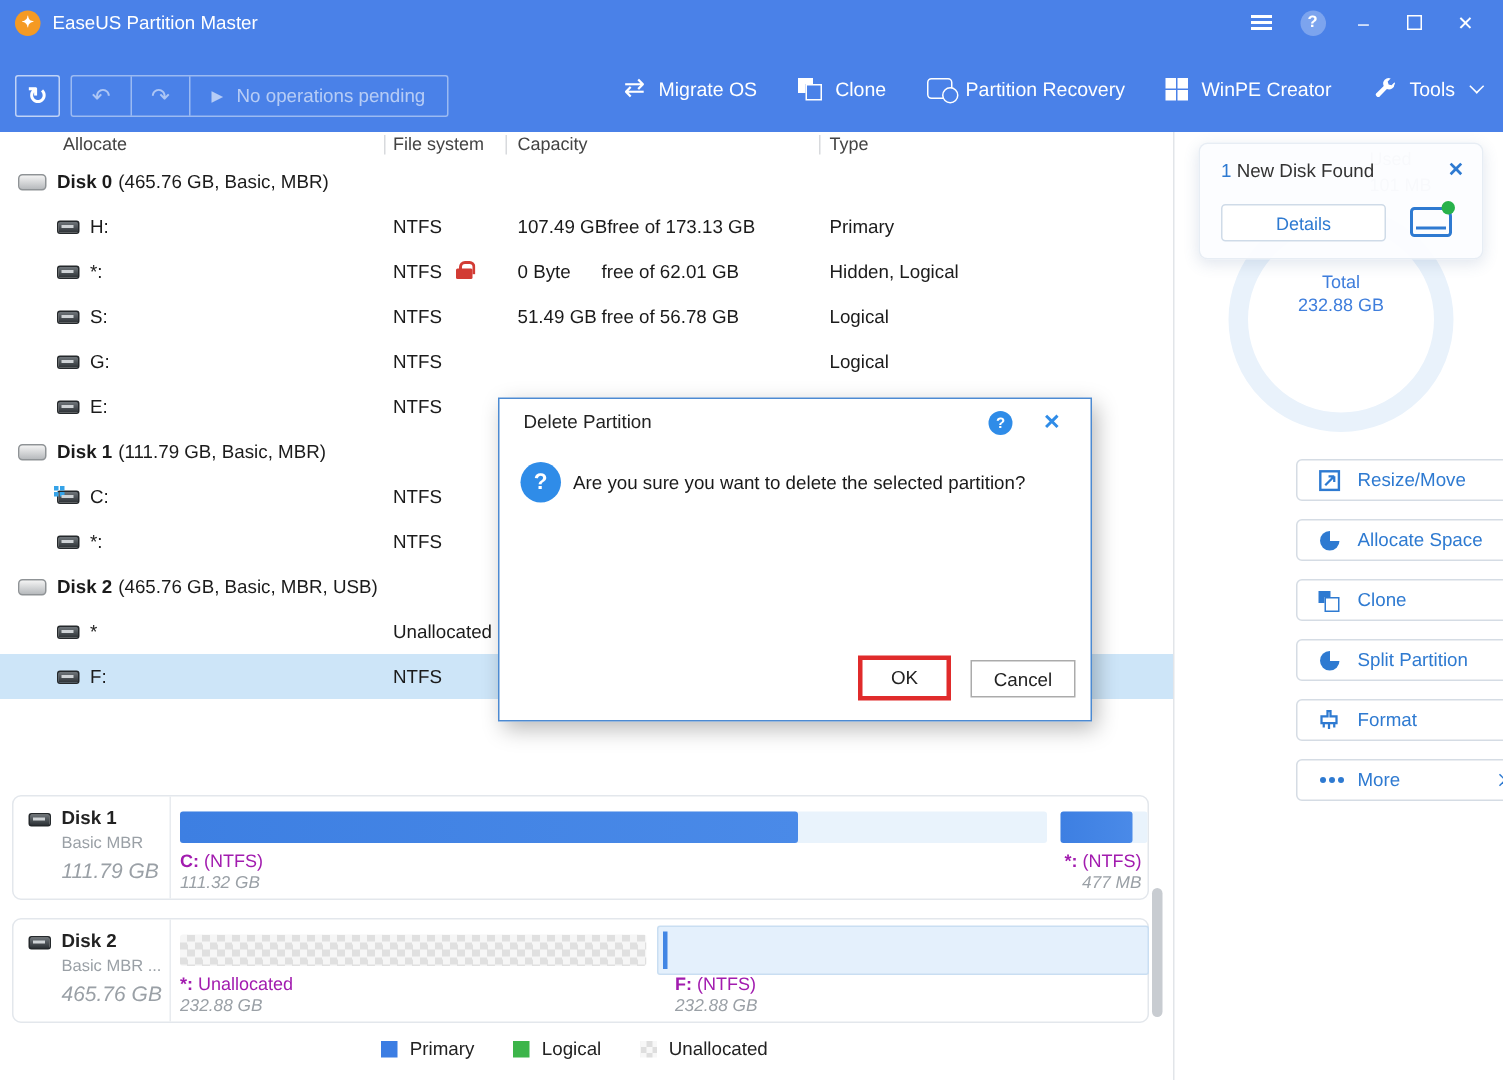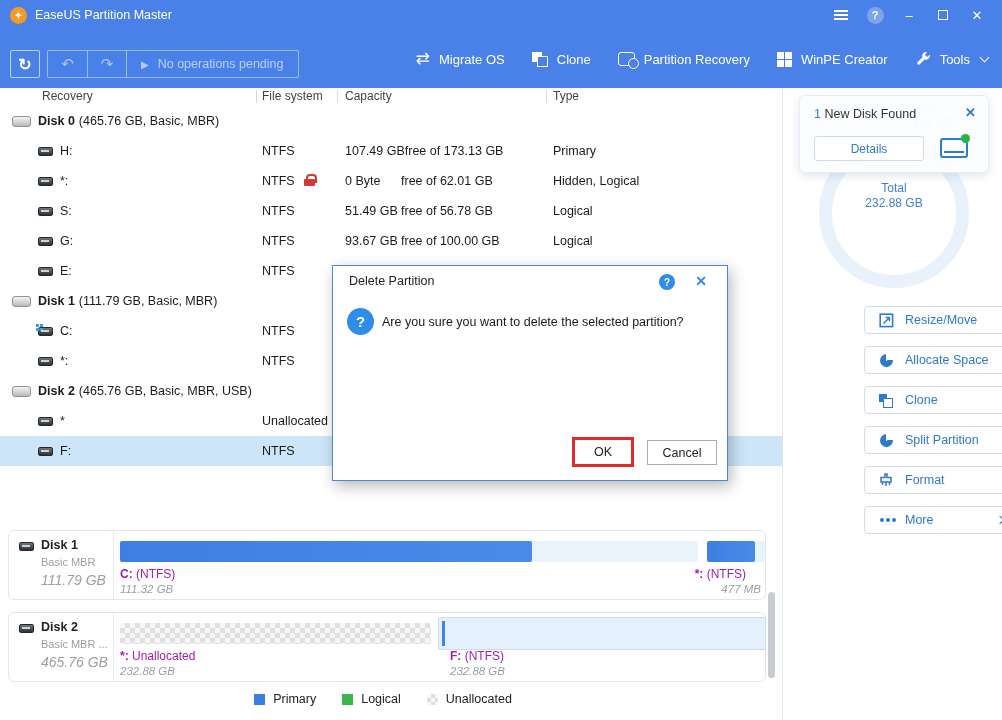--- a/index.html
+++ b/index.html
@@ -186,21 +186,21 @@
             <path fill="#fff" d="M22 7.5a5.5 5.5 0 0 1-7.6 5.1L7.6 19.4a2.3 2.3 0 1 1-3.2-3.2l6.8-6.8A5.5 5.5 0 0 1 18.2 2l-3 3 .9 2.9 2.9.9 3-3c.4.7.6 1.5.6 2.4z"></path>
           </svg>
         <span>Tools</span>
         <span class="chev-down"></span>
       </div>
     </div>
   </div>
 
   <div class="main">
     <div class="thead">
-      <span class="th" style="left:42px">Recovery</span>
+      <span class="th" style="left:42px">Allocate</span>
       <span class="th-sep" style="left:256px"></span>
       <span class="th" style="left:262px">File system</span>
       <span class="th-sep" style="left:337px"></span>
       <span class="th" style="left:345px">Capacity</span>
       <span class="th-sep" style="left:546px"></span>
       <span class="th" style="left:553px">Type</span>
     </div>
     <div class="rows">
       <div class="t-row">
         <span class="disk-icon"></span>
@@ -224,21 +224,20 @@
         <span class="part-icon"></span>
         <span class="cell-name-part">S:</span>
         <span class="cell-fs">NTFS</span>
         <span class="cell-cap"><span class="cap-free">51.49 GB</span><span>free of 56.78 GB</span></span>
         <span class="cell-type">Logical</span>
       </div>
       <div class="t-row">
         <span class="part-icon"></span>
         <span class="cell-name-part">G:</span>
         <span class="cell-fs">NTFS</span>
-        <span class="cell-cap"><span class="cap-free">93.67 GB</span><span>free of 100.00 GB</span></span>
         <span class="cell-type">Logical</span>
       </div>
       <div class="t-row">
         <span class="part-icon"></span>
         <span class="cell-name-part">E:</span>
         <span class="cell-fs">NTFS</span>
       </div>
       <div class="t-row">
         <span class="disk-icon"></span>
         <span class="cell-name-disk"><b>Disk 1</b><span class="cell-info">(111.79 GB, Basic, MBR)</span></span>
@@ -279,21 +278,21 @@
         <span class="dm-size">111.79 GB</span>
       </div>
       <div class="bar-track" style="left:111px; width:578px;">
         <div class="bar-fill" style="width:412px;"></div>
       </div>
       <div class="bar-track" style="left:698px; width:58px;">
         <div class="bar-fill" style="width:48px;"></div>
       </div>
       <span class="bar-label" style="left:111px; top:36px;"><b>C:</b><span> (NTFS)</span></span>
       <span class="bar-sub" style="left:111px; top:52px;text-align:center;">111.32 GB</span>
-      <span class="bar-label" style="right:19px; top:36px; text-align:right;"><b>*:</b><span> (NTFS)</span></span>
+      <span class="bar-label" style="right:4px; top:36px; text-align:right;"><b>*:</b><span> (NTFS)</span></span>
       <span class="bar-sub" style="right:4px; top:52px;">477 MB</span>
     </div>
 
     <div class="dm-card" style="top:524px">
       <div class="dm-left">
         <span class="part-icon"></span>
         <span class="dm-name">Disk 2</span>
         <span class="dm-scheme">Basic MBR ...</span>
         <span class="dm-size">465.76 GB</span>
       </div>

